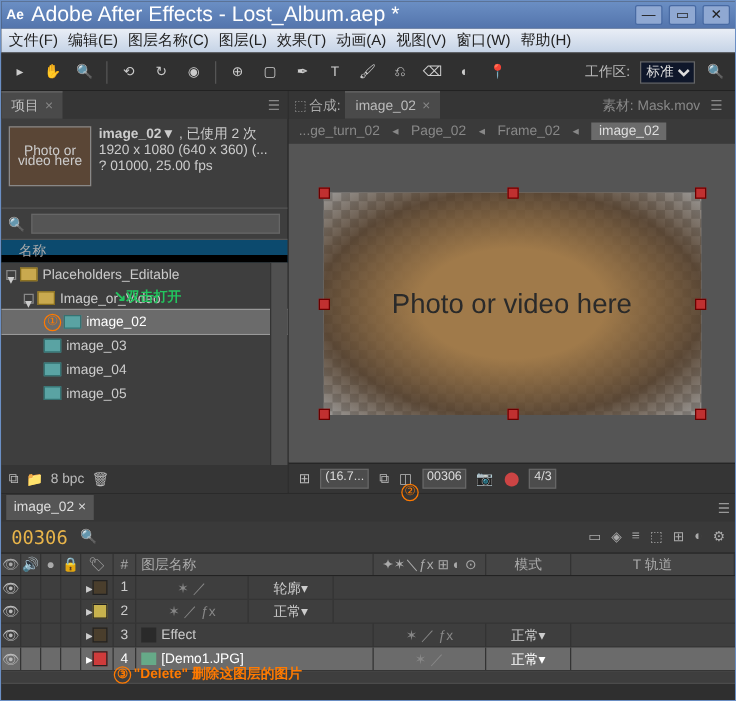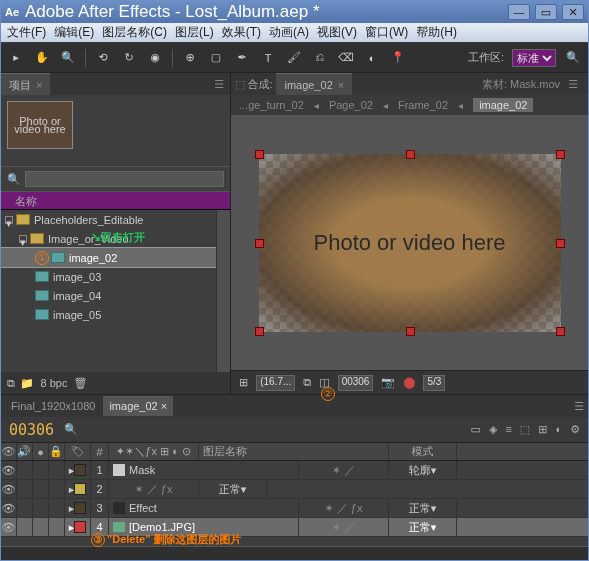--- a/index.html
+++ b/index.html
@@ -7,32 +7,32 @@
 .titlebar{height:22px;background:linear-gradient(#6b8fc4,#5374ac);display:flex;align-items:center;padding:0 4px;color:#fff}
 .titlebar .logo{width:14px;height:14px;margin-right:6px;display:flex;align-items:center;justify-content:center;font-weight:bold}
 .titlebar .title{flex:1;font-size:17px}
 .winbtns span{display:inline-block;width:22px;height:16px;background:#8fa8d2;margin-left:2px;text-align:center;line-height:14px;color:#222;border:1px solid #486aa3;border-radius:2px}
 .menubar{height:20px;background:linear-gradient(#e9eef6,#c5d3e6);display:flex;align-items:center;padding:0 2px;color:#222;border-bottom:1px solid #3a3a3a}
 .menubar span{padding:0 4px;font-size:12px}
 .toolbar{height:30px;background:#303030;display:flex;align-items:center;padding:0 6px;gap:8px;color:#bbb;border-bottom:1px solid #222}
 .tbtn{width:18px;height:18px;display:flex;align-items:center;justify-content:center;color:#ccc}
 .tsep{width:1px;height:18px;background:#555}
 .toolbar .wslabel{margin-left:auto;color:#bbb}
-.toolbar select{background:#701a75;border:1px solid #666;color:#ddd;height:18px;font-size:11px}
+.toolbar select{background:#0f172a;border:1px solid #666;color:#ddd;height:18px;font-size:11px}
 .mainrow{display:flex;height:321px}
 .projpanel{width:230px;background:#3e3e3e;border-right:1px solid #222;display:flex;flex-direction:column}
 .panelhead{height:22px;background:#353535;display:flex;align-items:center;color:#bbb}
 .tab{padding:0 8px;height:22px;line-height:22px;background:#4a4a4a;border-top:1px solid #666;margin-right:2px}
 .tabclose{color:#888;margin-left:2px}
 .projtop{display:flex;padding:6px;gap:6px;height:72px;border-bottom:1px solid #555}
 .thumb{width:66px;height:48px;background:#5a4636;border:1px solid #888;display:flex;align-items:center;justify-content:center;text-align:center;color:#ccc;font-size:7px;line-height:8px}
 .meta{color:#ccc;font-size:10px;line-height:13px}
 .searchrow{padding:4px 6px;display:flex;align-items:center;gap:4px;border-bottom:1px solid #555}
 .searchrow input{flex:1;height:16px;background:#555;border:1px solid #666;color:#ddd}
-.colhdr{height:18px;background:#701a75;color:#aaa;padding-left:14px;line-height:18px;border-bottom:1px solid #000000}
+.colhdr{height:18px;background:#0c4a6e;color:#aaa;padding-left:14px;line-height:18px;border-bottom:6px solid #000000}
 .tree{flex:1;background:#3e3e3e;overflow:hidden;position:relative}
 .row{height:19px;display:flex;align-items:center;color:#ccc;padding-left:4px}
 .row.ind1{padding-left:18px}
 .row.ind2{padding-left:34px}
 .row.sel{background:#6b6b6b;color:#fff;outline:1px solid #999}
 .folder{width:14px;height:11px;background:#c9a94f;border:1px solid #8a7020;margin-right:4px}
 .compicon{width:14px;height:11px;background:#5aa3a3;border:1px solid #357272;margin-right:4px}
 .disc{width:8px;height:8px;border:1px solid #888;margin-right:3px}
 .projfoot{height:22px;background:#353535;display:flex;align-items:center;gap:6px;padding:0 6px;color:#bbb}
 .compwrap{flex:1;display:flex;flex-direction:column;background:#3a3a3a}
@@ -121,20 +121,25 @@
 
   <div class="projpanel">
     <div class="panelhead">
       <span class="tab"><span>项目</span><span class="tabclose"> ×</span></span>
       <span style="margin-left:auto;padding:0 6px;color:#888">☰</span>
     </div>
     <div class="projtop">
       <div class="thumb">
           <span>Photo or video here</span>
         </div>
+      <div class="meta">
+        <div><b>image_02▼</b> , <span>已使用 2 次</span></div>
+        <div>1920 x 1080  (640 x 360) (...</div>
+        <div>? 01000, 25.00 fps</div>
+      </div>
     </div>
     <div class="searchrow">
       <span style="color:#aaa">🔍</span>
       <input placeholder="" style="">
     </div>
     <div class="colhdr">名称</div>
     <div class="tree">
       <div class="row">
           <span class="disc">▾</span>
           <span class="folder"></span>
@@ -203,28 +208,27 @@
       </div>
     </div>
     <div class="compfoot">
       <span>⊞</span>
       <span class="cfsel">(16.7...</span>
       <span>⧉</span>
       <span>◫</span>
       <span class="cfsel">00306</span>
       <span>📷</span>
       <span style="color:#c44">⬤</span>
-      <span class="cfsel">5/3</span>
+      <span class="cfsel">4/3</span>
     </div>
   </div>
 </div>
 
 <div class="timepanel">
   <div class="tlhdr">
-    <span class="tltab">Final_1920x1080</span>
     <span class="tltab active"><span>image_02</span> ×</span>
     <span class="circ" style="position:absolute;left:320px;top:-8px">②</span>
     <span style="margin-left:auto">☰</span>
   </div>
   <div class="tlrow2">
     <span class="timecode">00306</span>
     <span style="color:#888">🔍</span>
     <div class="tlicons">
       <span>▭</span>
       <span>◈</span>
@@ -235,39 +239,36 @@
       <span>⚙</span>
     </div>
   </div>
   <div class="layerhdr">
     <div class="lcol" style="width:16px">👁</div>
     <div class="lcol" style="width:16px">🔊</div>
     <div class="lcol" style="width:16px">●</div>
     <div class="lcol" style="width:16px">🔒</div>
     <div class="lcol" style="width:26px">🏷</div>
     <div class="lcol" style="width:18px">#</div>
+    <div class="lcol" style="width:190px;justify-content:flex-start;padding-left:4px">图层名称</div>
     <div class="lcol" style="width:90px">✦✶＼ƒx ⊞ ◐ ⊙</div>
-    <div class="lcol" style="width:190px;justify-content:flex-start;padding-left:4px">图层名称</div>
     <div class="lcol" style="width:68px">模式</div>
+    <div class="lcol" style="flex:1">T 轨道</div>
   </div>
   <div class="layers">
     <div class="lrow">
       <div class="lcol eye" style="width:16px">👁</div>
         <div class="lcol" style="width:16px"></div>
         <div class="lcol" style="width:16px"></div>
         <div class="lcol" style="width:16px"></div>
       <div class="lcol" style="width:26px">
           <span>▸</span>
           <span class="swatch" style="background:#4a3e2c"></span>
         </div>
       <div class="lcol" style="width:18px">1</div>
-      <div class="lcol lname" style="width:190px;justify-content:flex-start">
-          <span style="width:12px;height:12px;background:#ccc;margin-right:4px"></span>
-          <span>Mask</span>
-        </div>
       <div class="lcol" style="width:90px;color:#888">✶ ／</div>
       <div class="lcol" style="width:68px"><span>轮廓</span> ▾</div>
     </div>
     <div class="lrow">
       <div class="lcol eye" style="width:16px">👁</div>
         <div class="lcol" style="width:16px"></div>
         <div class="lcol" style="width:16px"></div>
         <div class="lcol" style="width:16px"></div>
       <div class="lcol" style="width:26px">
           <span>▸</span>

